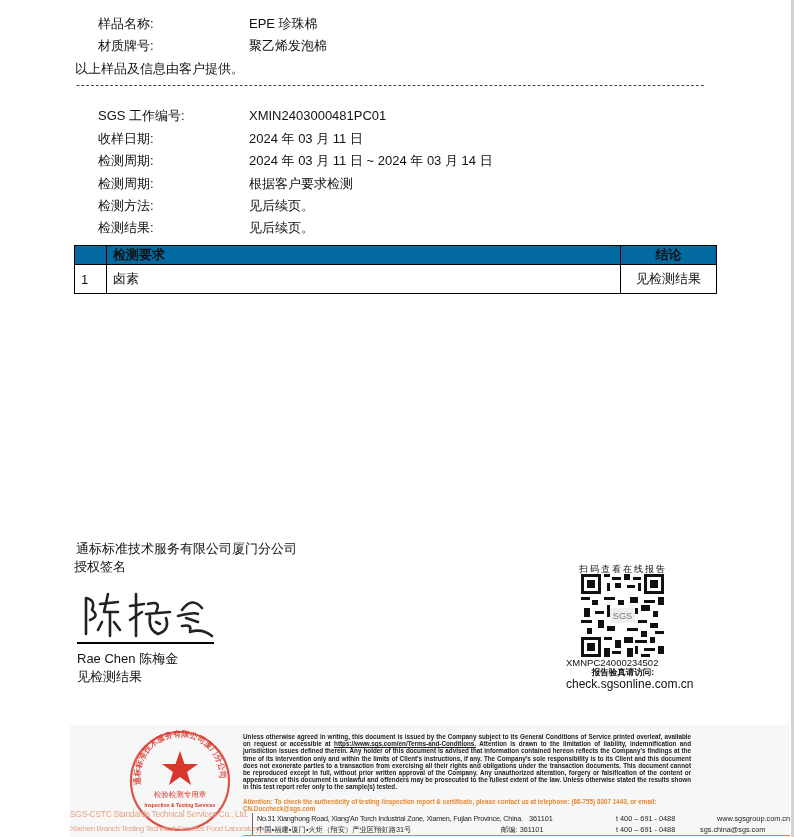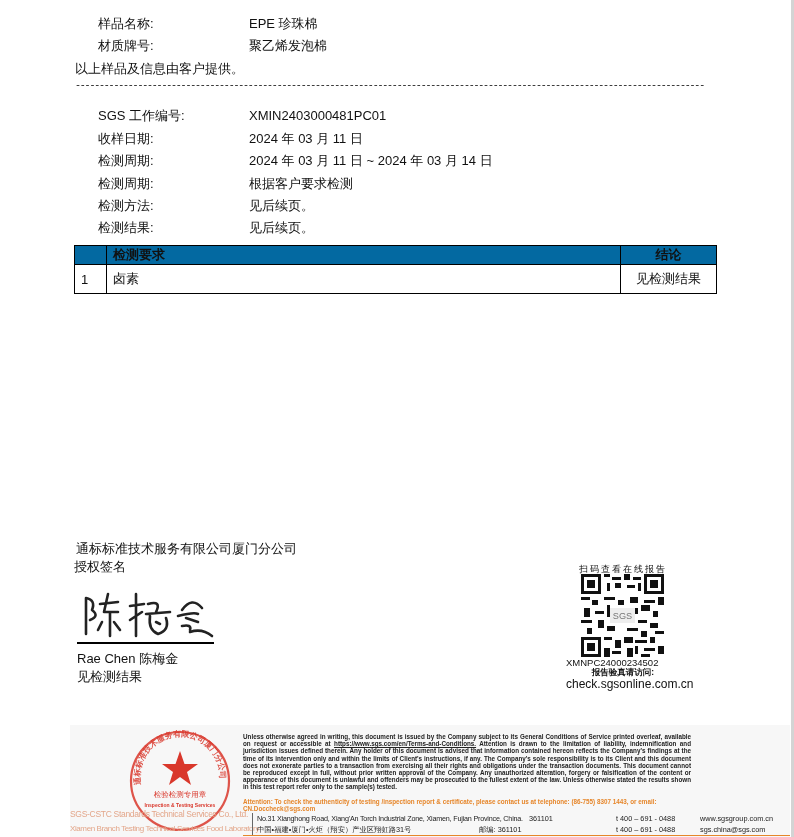--- a/index.html
+++ b/index.html
@@ -188,23 +188,23 @@
   <div class="legal">
     <span>Unless otherwise agreed in writing, this document is issued by the Company subject to its General Conditions of Service printed overleaf, available on request or accessible at </span><a>https://www.sgs.com/en/Terms-and-Conditions.</a><span> Attention is drawn to the limitation of liability, indemnification and jurisdiction issues defined therein. Any holder of this document is advised that information contained hereon reflects the Company's findings at the time of its intervention only and within the limits of Client's instructions, if any. The Company's sole responsibility is to its Client and this document does not exonerate parties to a transaction from exercising all their rights and obligations under the transaction documents. This document cannot be reproduced except in full, without prior written approval of the Company. Any unauthorized alteration, forgery or falsification of the content or appearance of this document is unlawful and offenders may be prosecuted to the fullest extent of the law. Unless otherwise stated the results shown in this test report refer only to the sample(s) tested.</span>
   </div>
   <div class="attn">Attention: To check the authenticity of testing /inspection report &amp; certificate, please contact us at telephone: (86-755) 8307 1443, or email: CN.Doccheck@sgs.com</div>
 
   <div class="addr-box">
     <div class="addr-row" style="top:1px; width:540px;">
       <span style="left:0; font-size:7.2px; letter-spacing:-0.2px;">No.31 Xianghong Road, Xiang'An Torch Industrial Zone, Xiamen, Fujian Province, China.</span>
       <span style="left:272px;">361101</span>
       <span style="left:359px;">t 400 – 691 - 0488</span>
-      <span style="left:443px;">www.sgsgroup.com.cn</span>
+      <span style="left:460px;">www.sgsgroup.com.cn</span>
     </div>
     <div class="addr-row" style="top:12px; width:540px;">
       <span style="left:0;">中国•福建•厦门•火炬（翔安）产业区翔虹路31号</span>
-      <span style="left:222px;">邮编: 361101</span>
+      <span style="left:244px;">邮编: 361101</span>
       <span style="left:359px;">t 400 – 691 - 0488</span>
       <span style="left:443px;">sgs.china@sgs.com</span>
     </div>
   </div>
   <div class="orange-line"></div>
 </div>
 
 </body></html>

